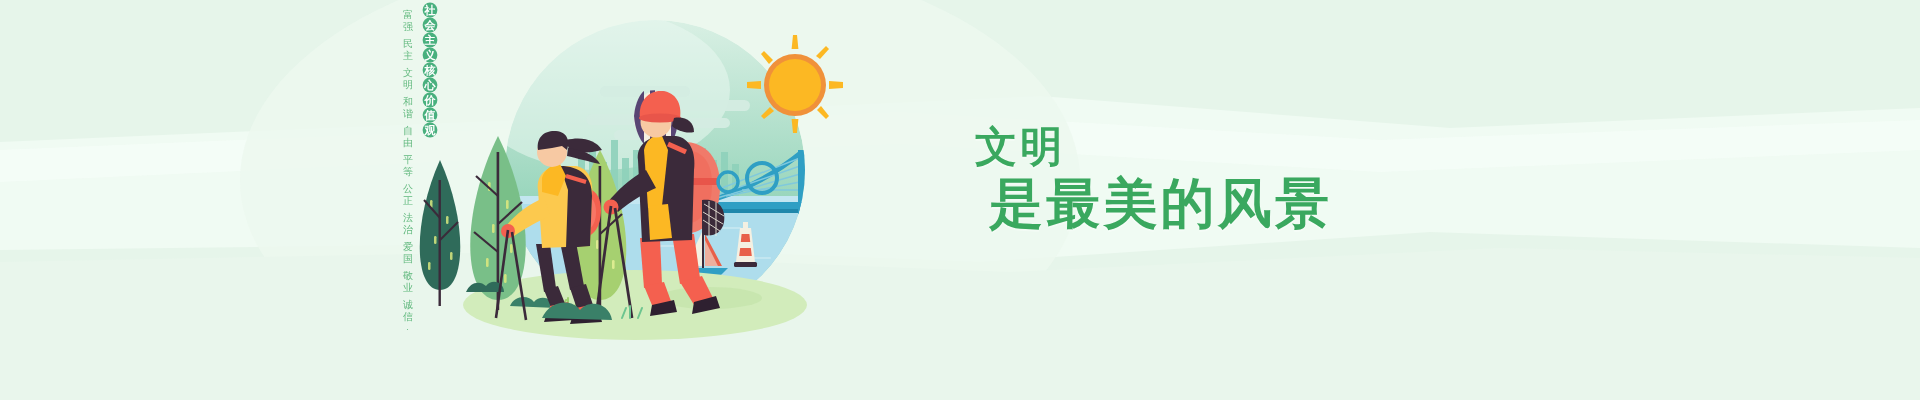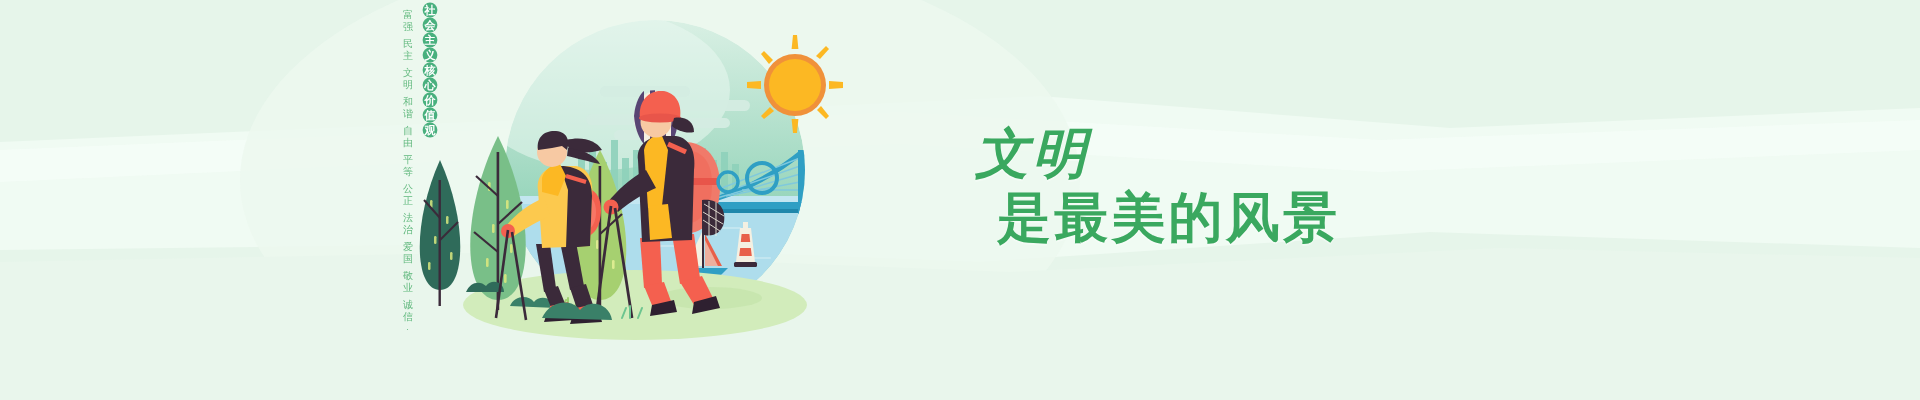--- a/index.html
+++ b/index.html
@@ -19,22 +19,22 @@
 
   
   .headline{
     position:absolute;z-index:5;left:975px;top:122px;
     line-height:1.18;
     letter-spacing:0.20em;
     font-weight:bold;
     color:#3aa85f;
     text-shadow:0 2px 0 rgba(255,255,255,0.35);
   }
-  .headline .l1{font-size:54px;display:block;font-style:italic;}
-  .headline .l2{font-size:54px;display:block;margin-left:22px;}
+  .headline .l1{font-size:42px;display:block;}
+  .headline .l2{font-size:54px;display:block;margin-left:14px;}
 </style>
 </head>
 <body>
 
 <div id="banner">
 
   <svg class="layer bg-svg" viewBox="0 0 1920 400" preserveAspectRatio="none">
     <rect x="0" y="0" width="1920" height="400" fill="#e6f5ea"></rect>
     <path d="M0,142 L560,118 L1040,96 L1450,128 L1920,108 L1920,248 L1430,232 L980,262 L520,244 L0,250 Z" fill="#f0fbf3"></path>
     <path d="M0,150 L480,130 L900,112 L1380,140 L1920,120 L1920,150 L1380,172 L900,144 L480,160 L0,182 Z" fill="#f6fdf8" opacity="0.75"></path>

